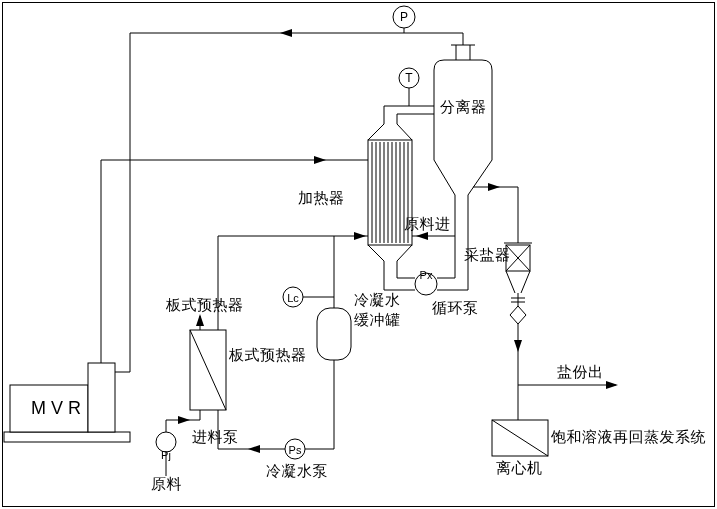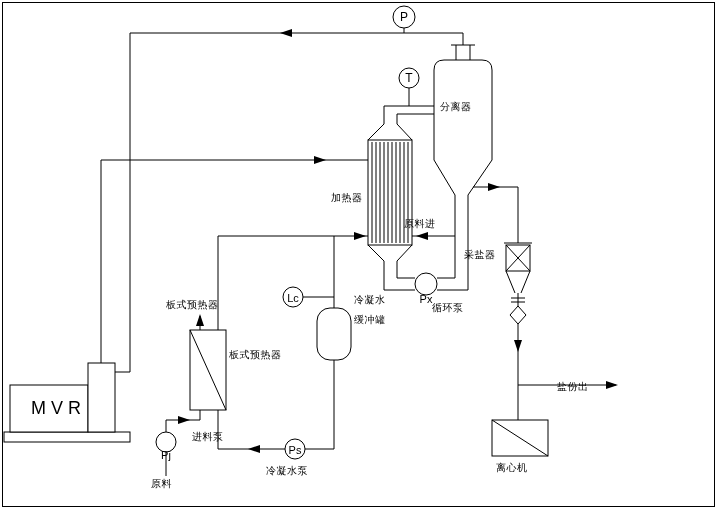--- a/index.html
+++ b/index.html
@@ -1,20 +1,20 @@
 <!DOCTYPE html>
 <html><head>
 <meta charset="utf-8">
 <style>
   *{box-sizing:border-box}
   html,body{margin:0;padding:0;background:#fff}
   .canvas{position:relative;width:717px;height:509px;background:#fff;
           font-family:"Liberation Sans","DejaVu Sans",sans-serif;color:#000;overflow:hidden}
   .canvas svg{position:absolute;left:0;top:0}
-  .lbl{position:absolute;font-size:10px;line-height:16px;white-space:nowrap;letter-spacing:.5px}
+  .lbl{position:absolute;font-size:15px;line-height:16px;white-space:nowrap;letter-spacing:.5px}
   .tag{position:absolute;width:24px;text-align:center;font-size:12px;line-height:14px}
   .tag.small{font-size:11px}
   .mvr-lbl{position:absolute;left:10px;top:385px;width:78px;height:47px;display:flex;
            align-items:center;justify-content:center;font-size:18px;letter-spacing:5px;padding-left:19px}
 </style>
 </head>
 <body>
 
 <div class="canvas">
 
@@ -140,35 +140,36 @@
       <circle cx="409" cy="78" r="10"></circle>
       <circle cx="426" cy="284" r="11"></circle>
       <circle cx="293" cy="297" r="10"></circle>
       <circle cx="166" cy="442" r="10"></circle>
       <circle cx="295" cy="449" r="10"></circle>
     </g>
   </svg>
 
   <span class="tag" style="left:392px;top:10px">P</span>
   <span class="tag" style="left:397px;top:71px">T</span>
-  <span class="tag small" style="left:414px;top:292px">Px</span>
+  <span class="tag small" style="left:414px;top:268px">Px</span>
   <span class="tag small" style="left:281px;top:291px">Lc</span>
   <span class="tag small" style="left:154px;top:448px">Pj</span>
   <span class="tag small" style="left:283px;top:443px">Ps</span>
 
   <div class="mvr-lbl">MVR</div>
   <span class="lbl" style="left:440px;top:99px">分离器</span>
-  <span class="lbl" style="left:331px;top:190px">加热器</span>
+  <span class="lbl" style="left:298px;top:190px">加热器</span>
   <span class="lbl" style="left:229px;top:347px">板式预热器</span>
   <span class="lbl" style="left:354px;top:292px">冷凝水</span>
   <span class="lbl" style="left:354px;top:312px">缓冲罐</span>
   <span class="lbl" style="left:432px;top:300px">循环泵</span>
   <span class="lbl" style="left:192px;top:429px">进料泵</span>
   <span class="lbl" style="left:266px;top:463px">冷凝水泵</span>
   <span class="lbl" style="left:464px;top:247px">采盐器</span>
   <span class="lbl" style="left:496px;top:460px">离心机</span>
 
   <span class="lbl" style="left:404px;top:216px">原料进</span>
   <span class="lbl" style="left:151px;top:476px">原料</span>
   <span class="lbl" style="left:166px;top:297px">板式预热器</span>
-  <span class="lbl" style="left:557px;top:379px">盐份出</span>
+  <span class="lbl" style="left:557px;top:364px">盐份出</span>
+  <span class="lbl" style="left:551px;top:429px">饱和溶液再回蒸发系统</span>
 
 </div>
 
 </body></html>

